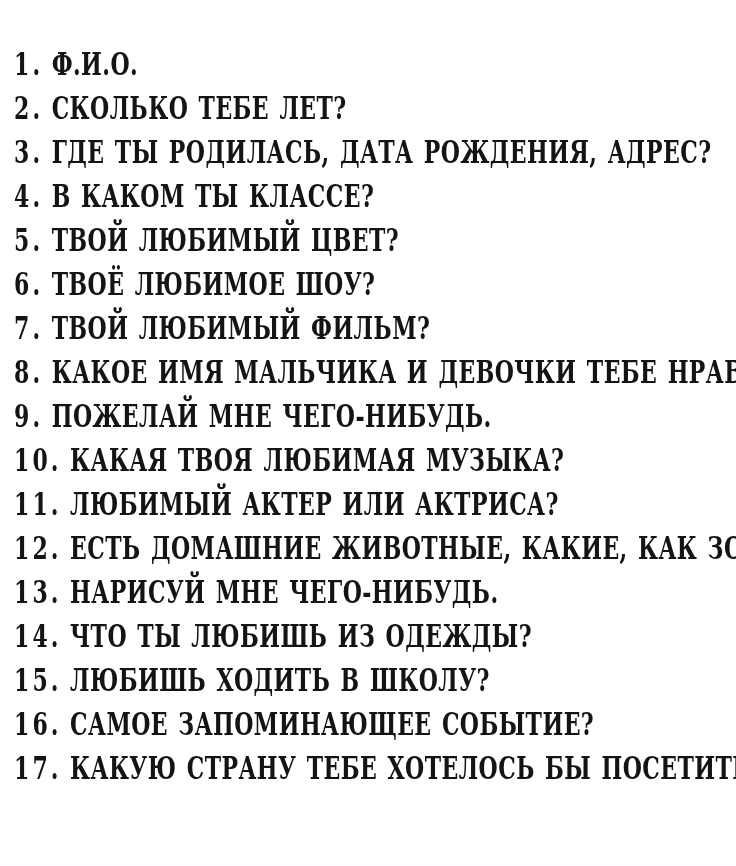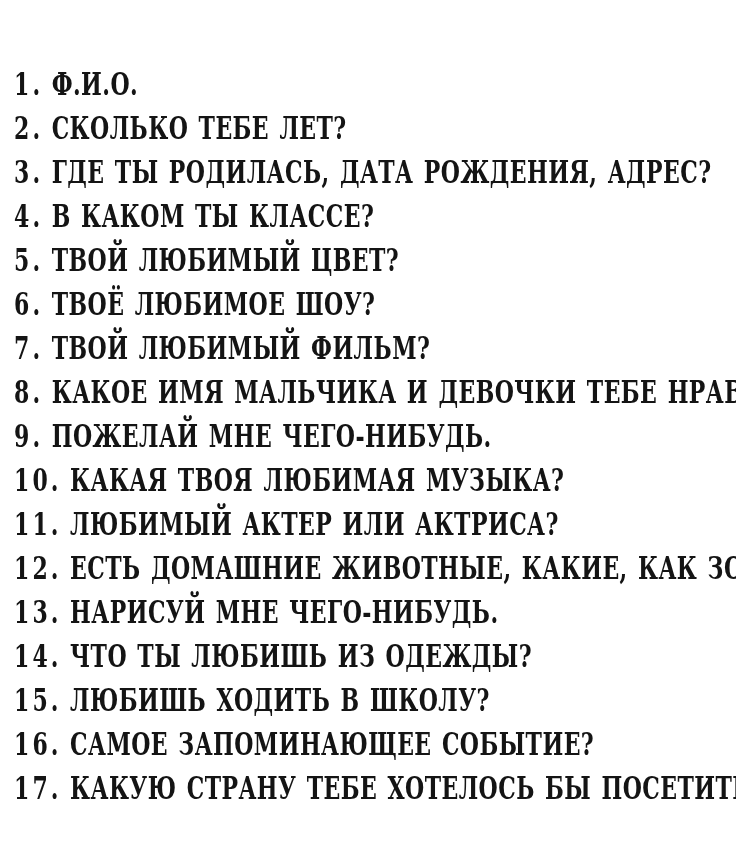--- a/index.html
+++ b/index.html
@@ -10,21 +10,21 @@
   .page {
     position: relative;
     width: 736px;
     height: 866px;
     background: #ffffff;
     overflow: hidden;
   }
   .question-list {
     list-style: none;
     margin: 0;
-    padding: 62px 0 0 14px;
+    padding: 42px 0 0 14px;
   }
   .question-row {
     white-space: nowrap;
     height: 44px;
     line-height: 44px;
     font-family: "DejaVu Serif", "Liberation Serif", serif;
     font-weight: bold;
     font-size: 31px;
     color: #141414;
     transform: scaleX(0.71);

